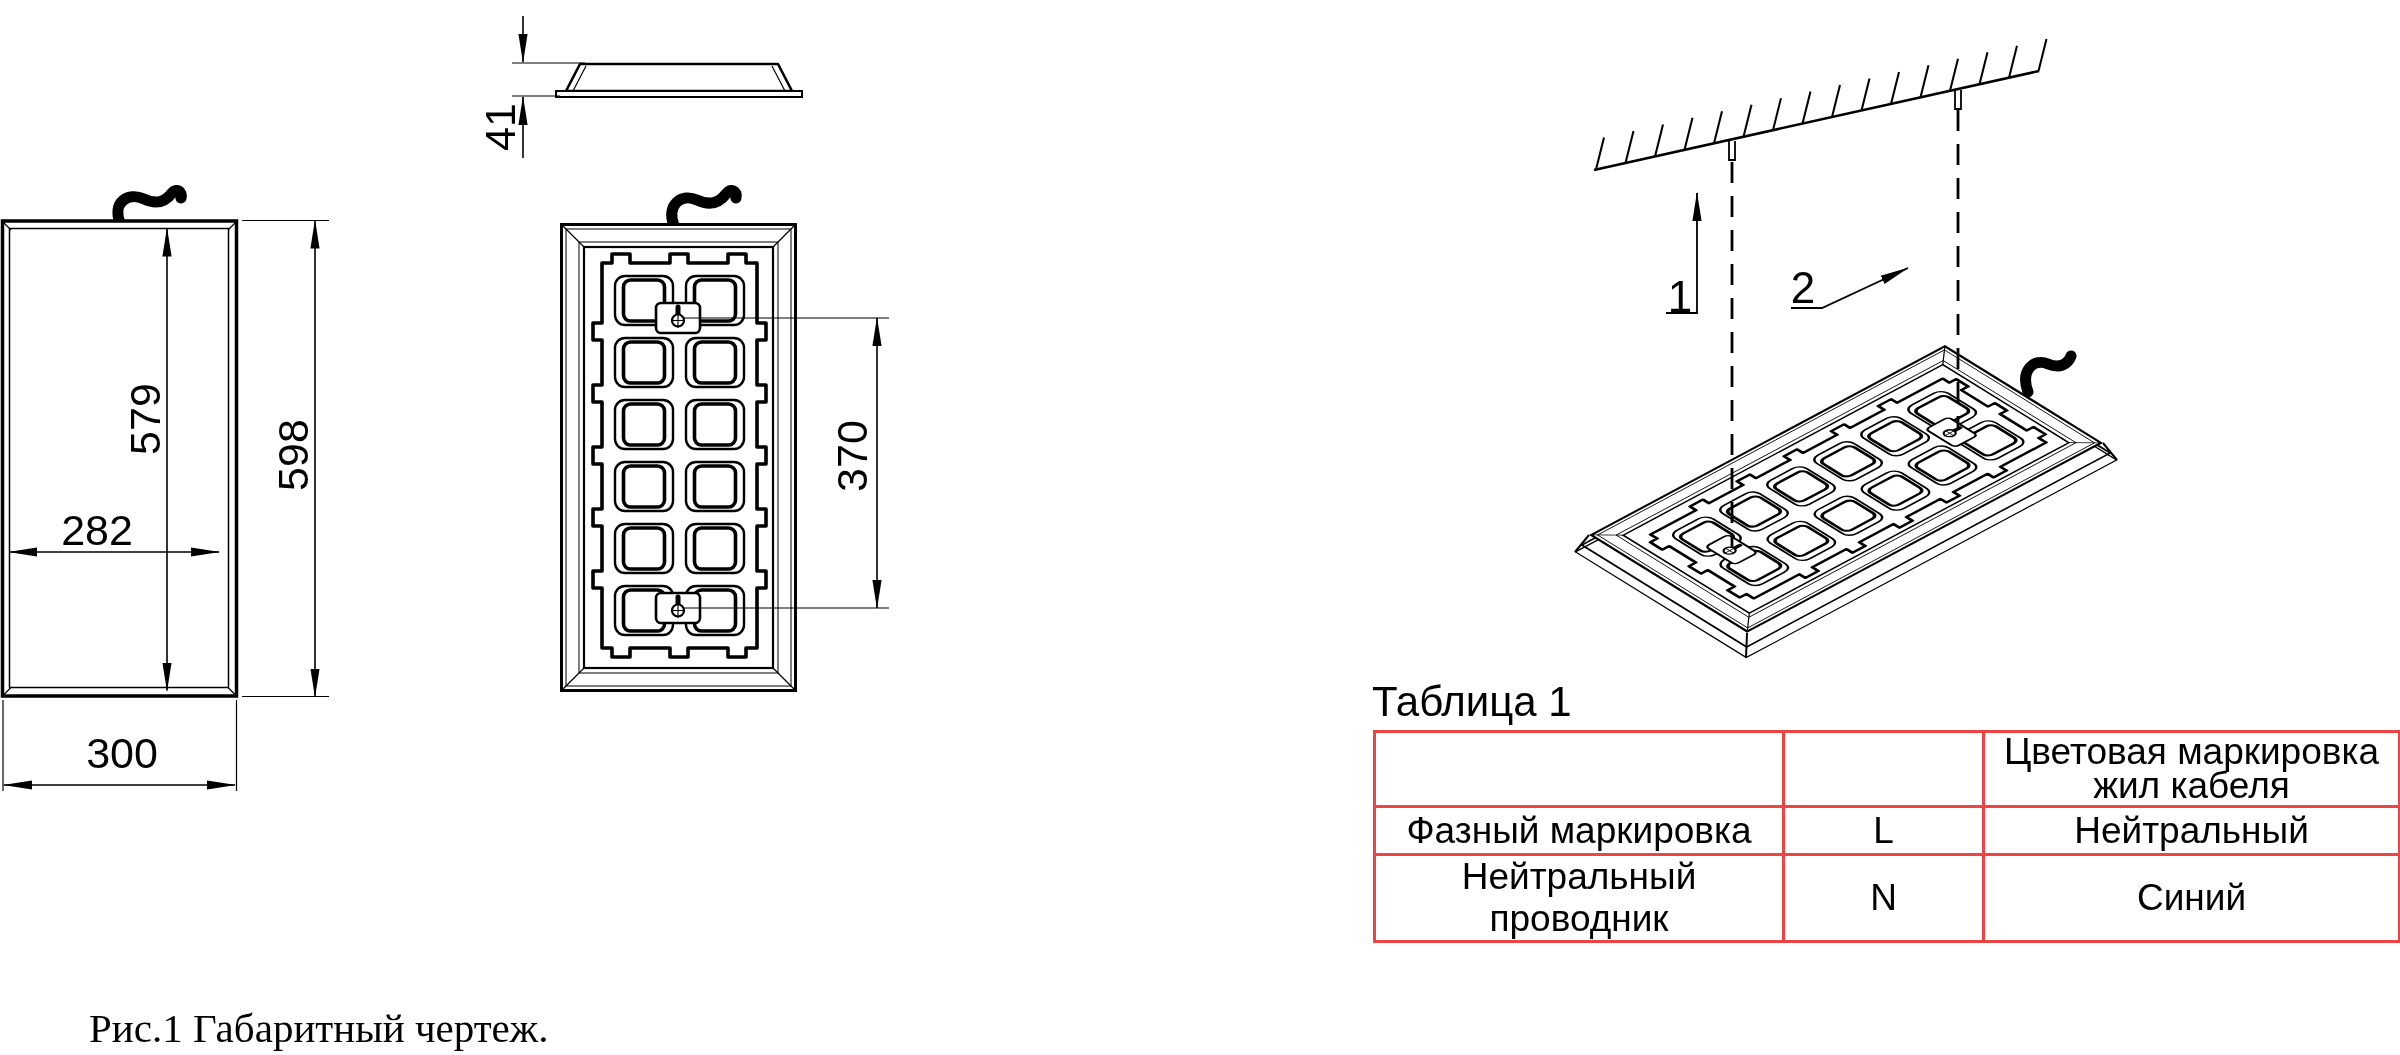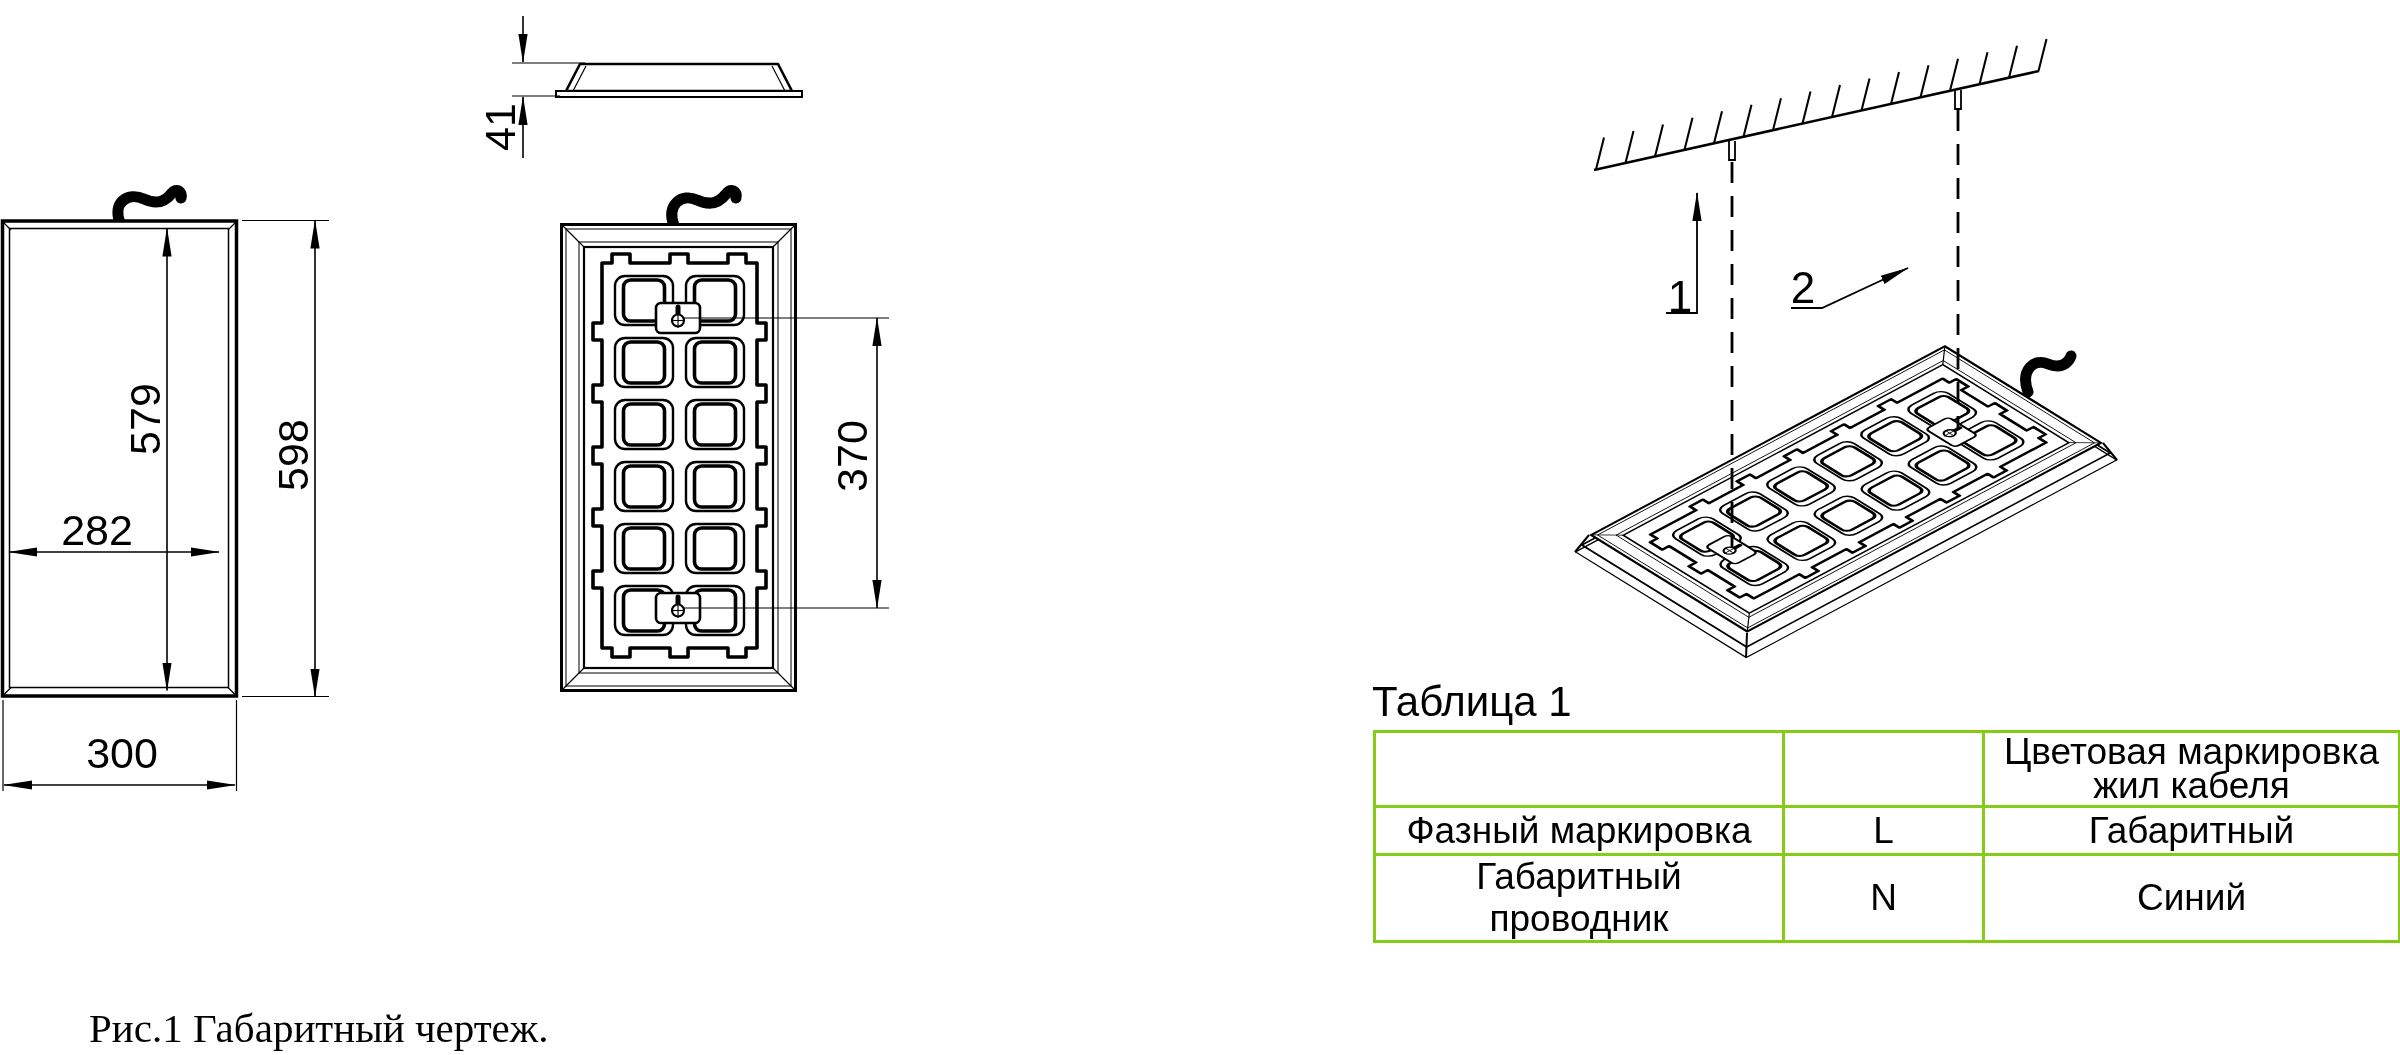--- a/index.html
+++ b/index.html
@@ -7,21 +7,21 @@
          font-family:"Liberation Sans",sans-serif;overflow:hidden;}
   #cad{position:absolute;left:0;top:0;}
   .dim{font-family:"Liberation Sans",sans-serif;font-size:43px;fill:#000;}
   .lbl{font-family:"Liberation Sans",sans-serif;font-size:44px;fill:#000;}
   .caption{position:absolute;font-size:41px;white-space:nowrap;font-family:Liberation Serif, serif;}
   #cap1{left:89px;top:1004px;}
   #cap2{left:1664px;top:1004px;}
   #tableTitle{position:absolute;left:1372px;top:678px;font-size:42px;}
   #wireTable{position:absolute;left:1373px;top:730px;width:1025px;border-collapse:collapse;
              table-layout:fixed;font-size:37px;text-align:center;}
-  #wireTable td{border:3px solid #84cc16;height:45px;padding:0 6px;vertical-align:middle;overflow:hidden;}
+  #wireTable td{border:3px solid #ef4444;height:45px;padding:0 6px;vertical-align:middle;overflow:hidden;}
   #wireTable tr.hdr td{height:72px;}
   #wireTable .h3{line-height:34px;}
 </style>
 </head>
 <body>
 
 <div class="sheet">
 
 <svg id="cad" width="2400" height="1055" viewBox="0 0 2400 1055">
   <defs>
@@ -208,23 +208,23 @@
       <td></td>
       <td></td>
       <td class="h3">
         <div>Цветовая маркировка</div>
         <div>жил кабеля</div>
       </td>
     </tr>
     <tr>
       <td>Фазный маркировка</td>
       <td>L</td>
-      <td>Габаритный</td>
+      <td>Нейтральный</td>
     </tr>
     <tr>
-      <td>Габаритный проводник</td>
+      <td>Нейтральный проводник</td>
       <td>N</td>
       <td>Синий</td>
     </tr>
   </tbody>
 </table>
 
 </div>
 
 </body></html>

